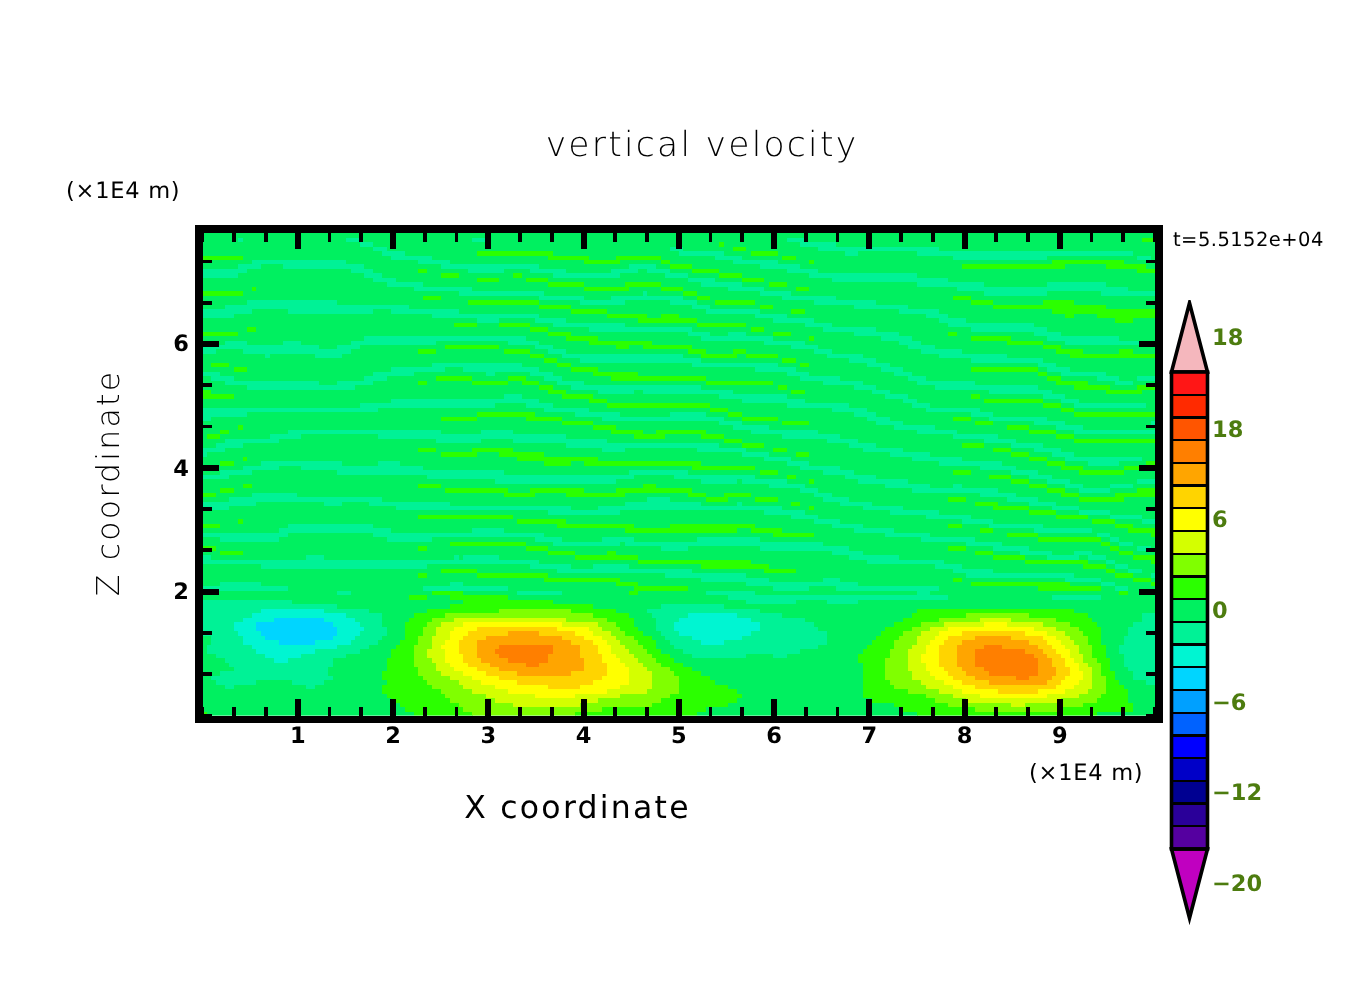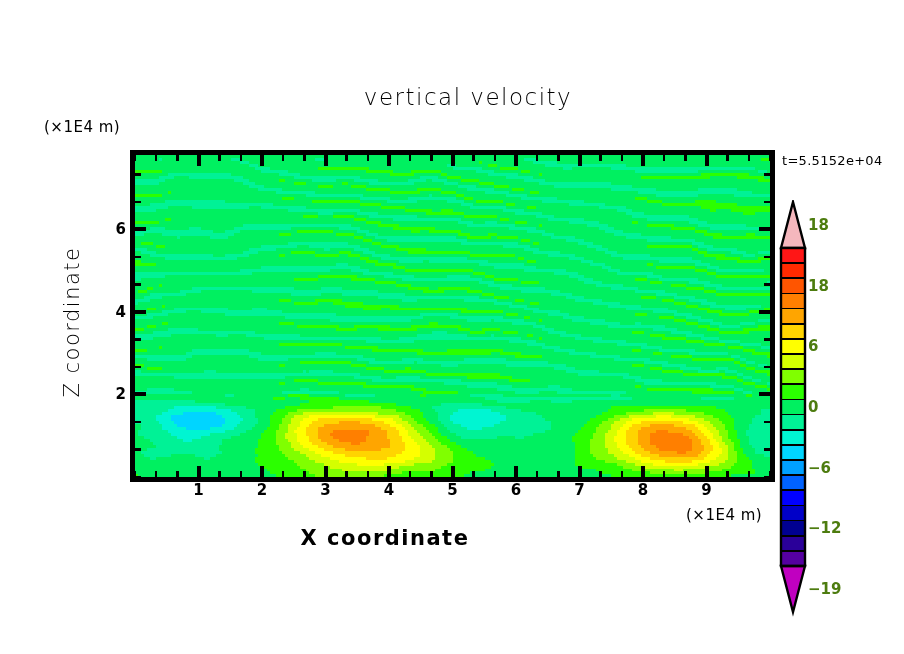--- a/index.html
+++ b/index.html
@@ -11,21 +11,21 @@
 
   #plot-title{
     left:0;right:0;top:84px;text-align:center;
     font-size:23px;letter-spacing:1.5px;font-weight:300;padding-left:32px;
   }
   #yunits-label{left:44px;top:118px;font-size:15px;letter-spacing:.5px;}
   #time-stamp{left:782px;top:153px;font-size:13px;letter-spacing:.3px;}
 
   #xaxis-title{
     left:0;width:770px;top:526px;text-align:center;
-    font-size:21px;letter-spacing:1.5px;font-weight:700;
+    font-size:21px;letter-spacing:1.5px;font-weight:400;
   }
   #xunits-label{left:686px;top:506px;font-size:15px;letter-spacing:.5px;}
 
   #yaxis-title{
     position:absolute;left:-28px;top:310px;width:200px;text-align:center;
     font-size:21px;letter-spacing:1.5px;font-weight:300;
     transform:rotate(-90deg);transform-origin:center center;
   }
 
   .tick-label{position:absolute;font-size:15px;font-weight:bold;color:#000;}
@@ -2042,16 +2042,16 @@
       <polygon points="3,366 27,366 15,412" fill="#c000c0" stroke="#000" stroke-width="2.4" stroke-linejoin="miter"></polygon>
       <rect x="3" y="48" width="24" height="318" fill="none" stroke="#000" stroke-width="2.4"></rect>
     </svg>
   <div id="cbar-labels">
       <div class="cbar-label" style="top: 225.286px;">18</div>
       <div class="cbar-label" style="top: 285.857px;">18</div>
       <div class="cbar-label" style="top: 346.429px;">6</div>
       <div class="cbar-label" style="top: 407px;">0</div>
       <div class="cbar-label" style="top: 467.571px;">−6</div>
       <div class="cbar-label" style="top: 528.143px; text-align: right;">−12</div>
-      <div class="cbar-label" style="top: 588.714px;">−19</div>
+      <div class="cbar-label" style="top: 588.714px;">−20</div>
     </div>
 
 </div>
 
 </body></html>

